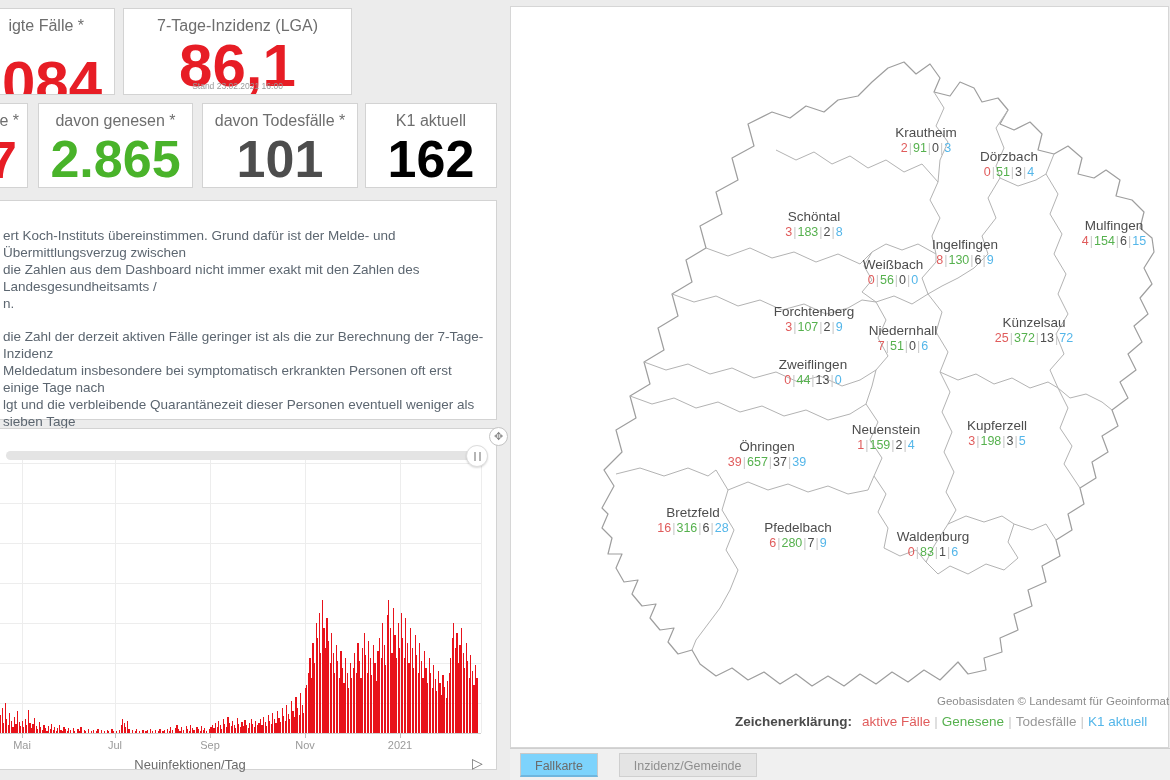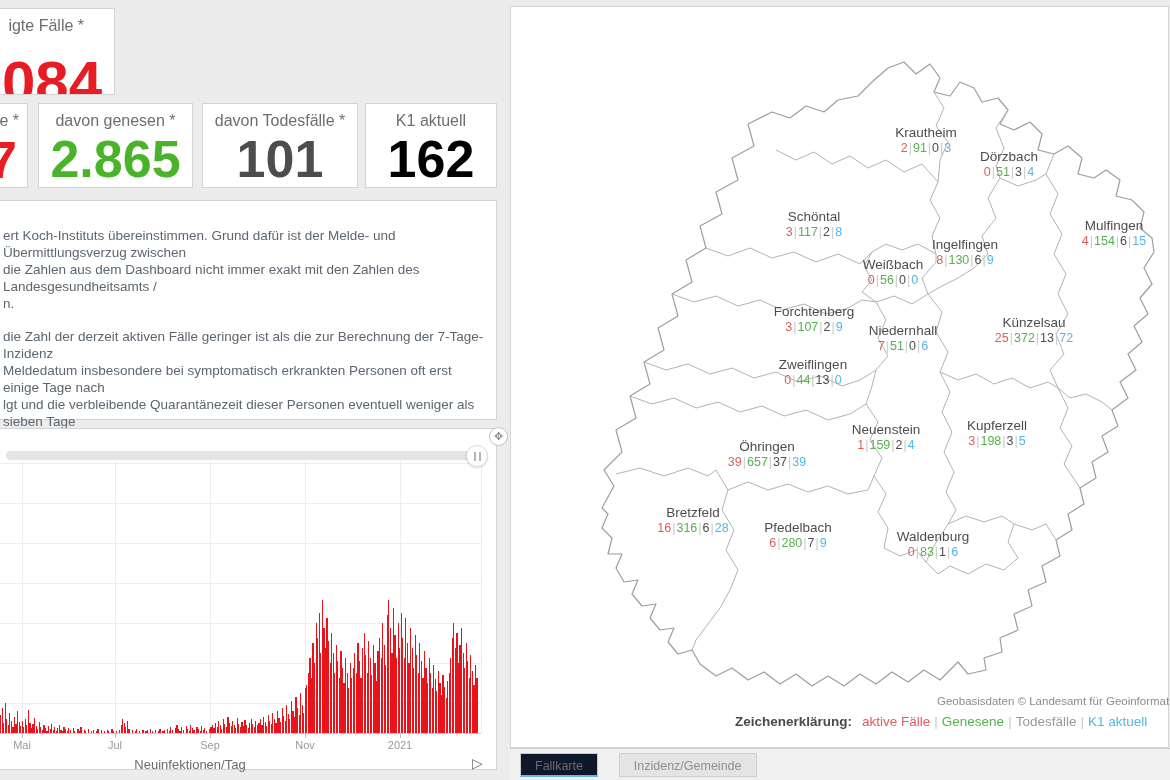--- a/index.html
+++ b/index.html
@@ -48,33 +48,38 @@
   .n-sep{color:#c9c9c9;padding:0 1px;}
   #attribution{position:absolute;left:937px;top:695px;font-size:11.5px;color:#8c8c8c;white-space:nowrap;}
   #legend{position:absolute;left:735px;top:714px;font-size:13.5px;white-space:nowrap;}
   #legend .lg-title{font-weight:bold;color:#4a4a4a;margin-right:10px;}
   .lg-red{color:#e05c5c;} .lg-green{color:#56b14e;} .lg-gray{color:#999;} .lg-blue{color:#54b6e9;}
   .lg-sep{color:#c9c9c9;padding:0 4px;}
 
   
   #tabbar{position:absolute;left:510px;top:748px;width:660px;height:32px;background:#f0f0f0;border-top:1px solid #cfcfcf;box-sizing:border-box;}
   .tab{position:absolute;top:4px;height:24px;line-height:24px;padding:0 14px;font-size:12.5px;box-sizing:border-box;cursor:pointer;}
-  .tab-active{background:#0f172a;border:1px solid #c9c9c9;border-bottom:2px solid #6fb6de;color:#6b6b6b;}
+  .tab-active{background:#7dd3fc;border:1px solid #c9c9c9;border-bottom:2px solid #6fb6de;color:#6b6b6b;}
   .tab-inactive{background:#e4e4e4;border:1px solid #cfcfcf;color:#8f8f8f;}
 </style>
 </head>
 <body>
 
 <div id="app">
 
   <div class="card" style="left:-118px;top:8px;width:233px;height:87px;">
     <div class="card-label" style="text-align:right;right:30px;left:auto;">igte Fälle *</div>
     <div class="card-value v-red" style="top:44px;font-size:60px;text-align:right;right:12px;left:auto;">084</div>
   </div>
 
+  <div class="card" style="left:123px;top:8px;width:229px;height:87px;">
+    <div class="card-label">7-Tage-Inzidenz (LGA)</div>
+    <div class="card-value v-red" style="top:27px;font-size:60px;">86,1</div>
+    <div class="note">Stand 23.02.2021 16:00</div>
+  </div>
 
 
   <div class="card" style="left:-90px;top:103px;width:118px;height:85px;">
     <div class="card-label" style="text-align:right;right:8px;left:auto;">e *</div>
     <div class="card-value v-red" style="top:30px;font-size:52px;text-align:right;right:10px;left:auto;">7</div>
   </div>
 
   <div class="card" style="left:38px;top:103px;width:155px;height:85px;">
     <div class="card-label">davon genesen *</div>
     <div class="card-value v-green" style="top:29px;font-size:52px;">2.865</div>
@@ -466,21 +471,21 @@
       <div class="muni" style="left: 1009px; top: 149px;">
         <div class="muni-name">Dörzbach</div>
         <div class="muni-nums"><span class="n-act">0</span><span class="n-sep">|</span><span class="n-rec">51</span><span class="n-sep">|</span><span class="n-dead">3</span><span class="n-sep">|</span><span class="n-k1">4</span></div>
       </div>
       <div class="muni" style="left: 1114px; top: 218px;">
         <div class="muni-name">Mulfingen</div>
         <div class="muni-nums"><span class="n-act">4</span><span class="n-sep">|</span><span class="n-rec">154</span><span class="n-sep">|</span><span class="n-dead">6</span><span class="n-sep">|</span><span class="n-k1">15</span></div>
       </div>
       <div class="muni" style="left: 814px; top: 209px;">
         <div class="muni-name">Schöntal</div>
-        <div class="muni-nums"><span class="n-act">3</span><span class="n-sep">|</span><span class="n-rec">117</span><span class="n-sep">|</span><span class="n-dead">2</span><span class="n-sep">|</span><span class="n-k1">8</span></div>
+        <div class="muni-nums"><span class="n-act">3</span><span class="n-sep">|</span><span class="n-rec">183</span><span class="n-sep">|</span><span class="n-dead">2</span><span class="n-sep">|</span><span class="n-k1">8</span></div>
       </div>
       <div class="muni" style="left: 965px; top: 237px;">
         <div class="muni-name">Ingelfingen</div>
         <div class="muni-nums"><span class="n-act">8</span><span class="n-sep">|</span><span class="n-rec">130</span><span class="n-sep">|</span><span class="n-dead">6</span><span class="n-sep">|</span><span class="n-k1">9</span></div>
       </div>
       <div class="muni" style="left: 893px; top: 257px;">
         <div class="muni-name">Weißbach</div>
         <div class="muni-nums"><span class="n-act">0</span><span class="n-sep">|</span><span class="n-rec">56</span><span class="n-sep">|</span><span class="n-dead">0</span><span class="n-sep">|</span><span class="n-k1">0</span></div>
       </div>
       <div class="muni" style="left: 814px; top: 304px;">

